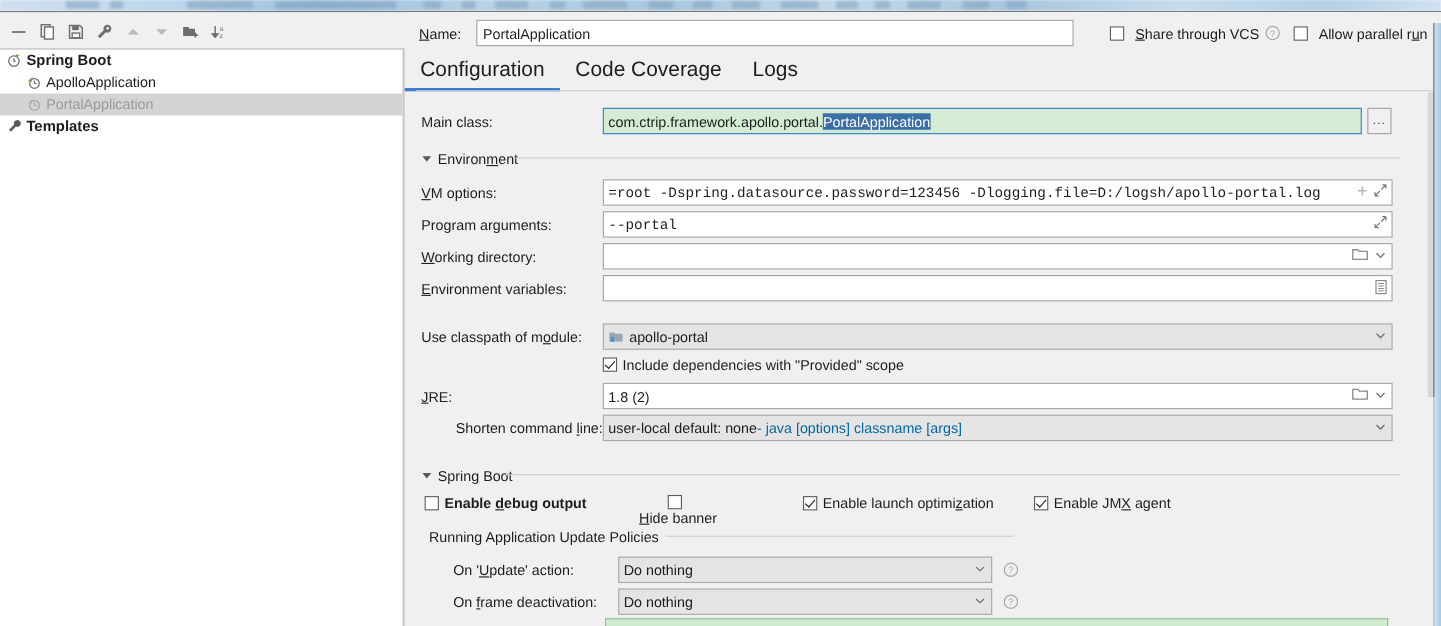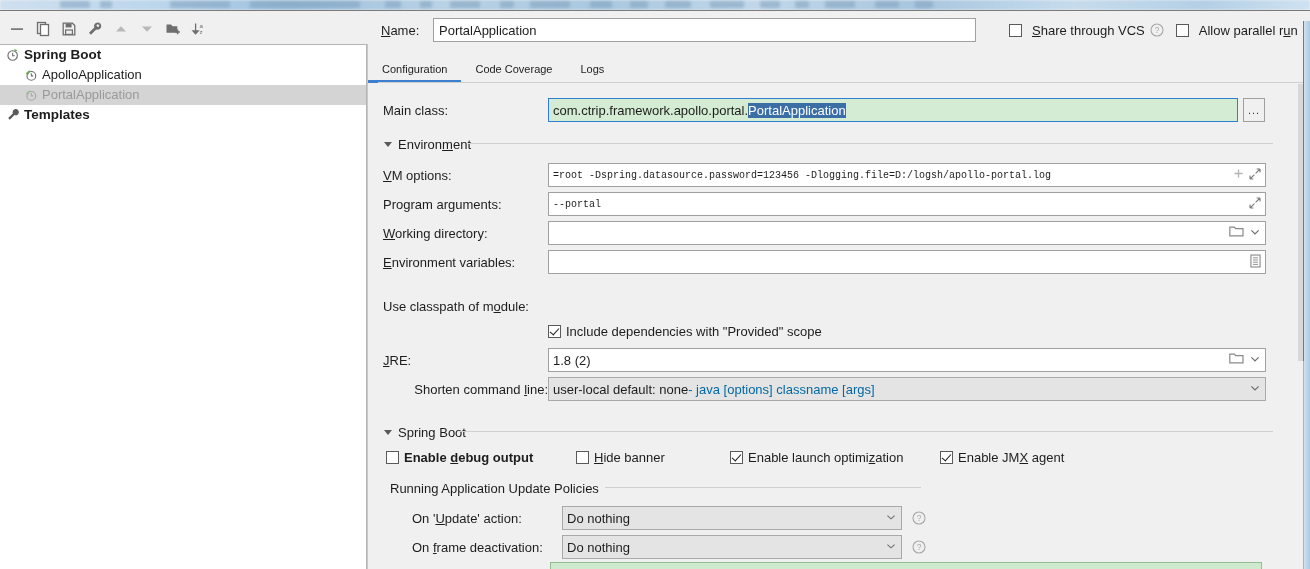--- a/index.html
+++ b/index.html
@@ -65,37 +65,37 @@
   }
   .cbx.on::after{
     content:"";position:absolute;left:3px;top:0px;width:4px;height:8px;
     border:solid #1d1d1d;border-width:0 1.6px 1.6px 0;transform:rotate(42deg);
   }
   .cblabel{font-size:13px;margin-left:5px;white-space:nowrap;}
   .helpico{width:14px;height:14px;flex:none;}
 
   
   .tabs{position:absolute;left:0;top:40px;width:942px;height:32px;display:flex;align-items:flex-end;}
-  .tab{padding:0 14px 8px 14px;font-size:11px;color:#1d1d1d;position:relative;cursor:default;white-space:nowrap;}
+  .tab{padding:0 14px 8px 14px;font-size:19px;color:#1d1d1d;position:relative;cursor:default;white-space:nowrap;}
   .tab.active::after{content:"";position:absolute;left:0;right:0;bottom:0;height:3px;background:#3c7fd0;}
   .tabsep{position:absolute;left:10px;right:1px;top:71px;height:1px;background:#cfcfcf;}
 
   
   .formarea{position:absolute;left:0;top:73px;width:942px;height:486px;overflow:hidden;}
   .form{position:absolute;left:0;top:0;width:920px;}
 
   .row{position:absolute;display:flex;align-items:center;height:24px;}
   .lbl{font-size:13px;color:#1d1d1d;white-space:nowrap;}
 
   .fld{
     box-sizing:border-box;height:24px;border:1px solid #a0a0a0;background:#fff;
     display:flex;align-items:center;padding:0 4px;font-size:13px;position:relative;
   }
   .fld.green{background:#d3ecd3;border:1px solid #2f7fd0;}
-  .fld.mono{font-family:"Liberation Mono","DejaVu Sans Mono",monospace;font-size:10px;}
+  .fld.mono{font-family:"Liberation Mono","DejaVu Sans Mono",monospace;font-size:13px;}
   .selhl{background:#3a6ea5;color:#fff;}
   .fld.combo{background:#e4e4e4;border:1px solid #a9a9a9;}
 
   .btn3dot{
     width:22px;height:24px;box-sizing:border-box;border:1px solid #a0a0a0;background:#f0f0f0;
     display:flex;align-items:center;justify-content:center;margin-left:5px;
   }
   .dots{letter-spacing:1px;font-size:11px;line-height:8px;color:#3a3a3a;}
 
   .ficos{position:absolute;right:4px;top:0;height:22px;display:flex;align-items:center;gap:5px;}
@@ -364,20 +364,36 @@
                     <rect x="1" y="1" width="10" height="13" fill="none" stroke="#8a8a8a" stroke-width="1.2"></rect>
                     <path d="M3.2 4h5.6M3.2 6.4h5.6M3.2 8.8h5.6M3.2 11.2h5.6" stroke="#8a8a8a" stroke-width="1"></path>
                   </svg>
                 </span>
               </span>
             </div>
           </div>
 
           <div class="row" style="left:15px;top:210px;width:890px;">
             <span class="lbl" style="width:165px;">Use classpath of m<span class="u">o</span>dule:</span>
+            <div class="fld combo" style="width:718px;">
+              <span class="modico">
+                <svg width="14" height="14" viewBox="0 0 14 14">
+                  <path d="M1 3.2h4.4l1 1.3H13v7H1z" fill="#9aa7b0"></path>
+                  <rect x="2.2" y="7.4" width="3.2" height="4.4" fill="#3a9ad9"></rect>
+                </svg>
+              </span>
+              <span>apollo-portal</span>
+              <span class="ficos">
+                <span>
+                  <svg width="12" height="12" viewBox="0 0 12 12">
+                      <path d="M2.4 4.3 6 8l3.6-3.7" stroke="#6e6e6e" stroke-width="1.2" fill="none"></path>
+                    </svg>
+                </span>
+              </span>
+            </div>
           </div>
 
           <div class="cbrow" style="left:180px;top:240px;">
             <span class="cbx on"></span>
             <span class="cblabel">Include dependencies with "Provided" scope</span>
           </div>
 
           <div class="row" style="left:15px;top:264px;width:890px;">
             <span class="lbl" style="width:165px;"><span class="u">J</span>RE:</span>
             <div class="fld" style="width:718px;">
@@ -415,21 +431,21 @@
           <div class="sectitle" style="left:16px;top:340px;">
             <span class="tri"></span>
             <span class="stxt">Sprin<span class="u">g</span> Boot</span>
           </div>
           <div class="secline" style="left:92px;top:347px;width:813px;"></div>
 
           <div class="cbrow" style="left:18px;top:366px;font-weight:bold;">
             <span class="cbx"></span>
             <span class="cblabel">Enable <span class="u">d</span>ebug output</span>
           </div>
-          <div class="cbrow" style="left:208px;top:366px;">
+          <div class="cbrow" style="left:208px;top:366px;flex-direction:column;">
             <span class="cbx"></span>
             <span class="cblabel"><span class="u">H</span>ide banner</span>
           </div>
           <div class="cbrow" style="left:362px;top:366px;text-align:right;">
             <span class="cbx on"></span>
             <span class="cblabel">Enable launch optimi<span class="u">z</span>ation</span>
           </div>
           <div class="cbrow" style="left:572px;top:366px;">
             <span class="cbx on"></span>
             <span class="cblabel">Enable JM<span class="u">X</span> agent</span>

